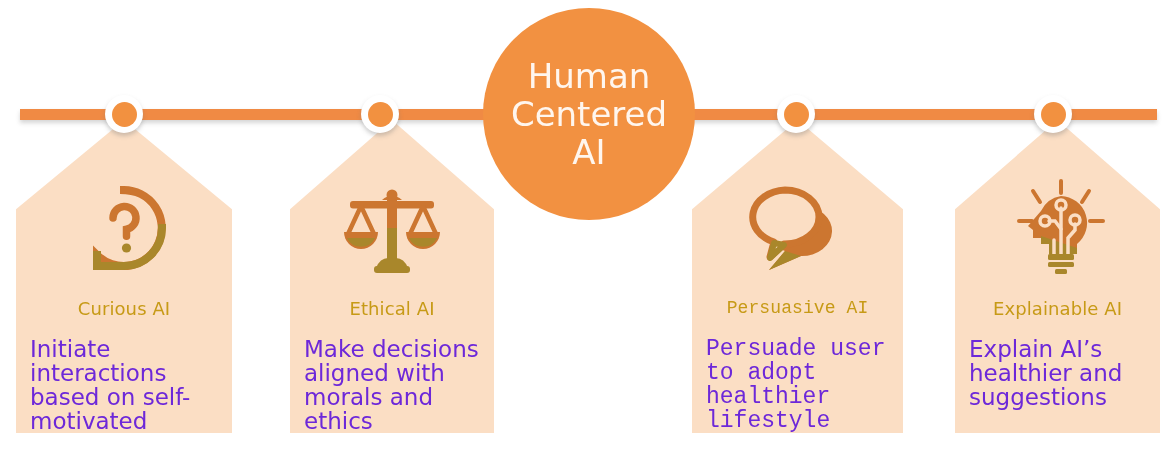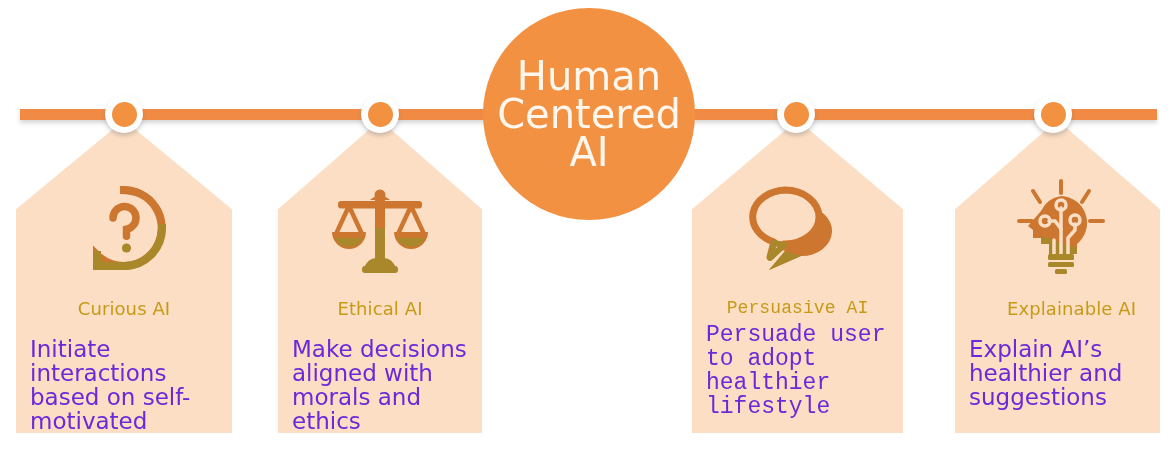--- a/index.html
+++ b/index.html
@@ -110,21 +110,21 @@
     height: 212px;
     border-radius: 50%;
     background: #F29141;
     z-index: 5;
     display: flex;
     align-items: center;
     justify-content: center;
   }
   .hub-label {
     color: #FFF6EE;
-    font-size: 40px;
+    font-size: 34px;
     line-height: 38px;
     text-align: center;
     font-weight: 400;
     white-space: pre-line;
   }
 </style>
 </head>
 <body>
 
 <div id="canvas">
@@ -139,21 +139,21 @@
           <path d="M19 73 L19 84 L46 84 A38 38 0 0 0 84 46" fill="none" stroke="#A9872B" stroke-width="8" stroke-linecap="square"></path>
           <path d="M35 36 a11.5 11.5 0 1 1 13.5 11.3 v7" fill="none" stroke="#CC7630" stroke-width="7.5" stroke-linecap="round"></path>
           <circle cx="48.5" cy="66" r="4.6" fill="#A9872B"></circle>
         </svg>
       </div>
       <div class="card-title" style="top:178px;">Curious AI</div>
       <div class="card-desc" style="top:217px;">Initiate interactions based on self-motivated learning</div>
     </div>
   </div>
 
-  <div class="card" style="left:278px; top:120px; width:204px; height:313px;">
+  <div class="card" style="left:290px; top:120px; width:204px; height:313px;">
     <div class="card-inner">
       <div class="icon-wrap" style="top:62px; height:94px;">
         <svg width="104" height="94" viewBox="0 0 104 94" aria-hidden="true">
 
           <rect x="47" y="20" width="10" height="60" fill="#A9872B"></rect>
           <rect x="47" y="14" width="10" height="32" fill="#CC7630"></rect>
 
           <path d="M42 18 q10 -9 20 0 z" fill="#CC7630"></path>
           <circle cx="52" cy="13" r="5.5" fill="#CC7630"></circle>
 
@@ -184,21 +184,21 @@
         <svg width="110" height="90" viewBox="0 0 110 90" aria-hidden="true">
 
           <path d="M60 22 a30 25 0 1 1 -2 50 l-32 14 l16 -19 a27 23 0 0 1 18 -45 z" fill="#CC7630"></path>
           <path d="M58 72 l-32 14 l16 -19 z" fill="#A9872B"></path>
 
           <path d="M42 6 a34 27 0 1 1 0 54 l-1 0 l-14 13 l4 -15 a34 27 0 0 1 11 -52 z" fill="#FBDEC4" stroke="#CC7630" stroke-width="7" stroke-linejoin="round"></path>
           <path d="M31 59 l-4 15 l14 -13 z" fill="#FBDEC4" stroke="#A9872B" stroke-width="6" stroke-linejoin="round"></path>
         </svg>
       </div>
       <div class="card-title" style="top:178px;">Persuasive AI</div>
-      <div class="card-desc" style="top:203px;">Persuade user to adopt healthier lifestyle</div>
+      <div class="card-desc" style="top:217px;">Persuade user to adopt healthier lifestyle</div>
     </div>
   </div>
 
   <div class="card" style="left:955px; top:120px; width:205px; height:313px;">
     <div class="card-inner">
       <div class="icon-wrap" style="top:58px; height:100px;">
         <svg width="106" height="100" viewBox="0 0 106 100" aria-hidden="true">
 
           <g stroke="#CC7630" stroke-width="4" stroke-linecap="round">
             <line x1="56" y1="3" x2="56" y2="15"></line>
@@ -220,21 +220,21 @@
           </g>
           <circle cx="56" cy="27" r="5" fill="none" stroke="#FBDEC4" stroke-width="3.5"></circle>
           <circle cx="40" cy="43" r="5" fill="none" stroke="#FBDEC4" stroke-width="3.5"></circle>
           <circle cx="70" cy="42" r="5" fill="none" stroke="#FBDEC4" stroke-width="3.5"></circle>
 
           <rect x="43" y="76" width="26" height="6" rx="1.5" fill="#A9872B"></rect>
           <rect x="43" y="84" width="26" height="5" rx="1.5" fill="#A9872B"></rect>
           <rect x="50" y="91" width="12" height="5" rx="1.5" fill="#A9872B"></rect>
         </svg>
       </div>
-      <div class="card-title" style="top:178px;padding-left:14px;">Explainable AI</div>
+      <div class="card-title" style="top:178px;">Explainable AI</div>
       <div class="card-desc" style="top:217px;">Explain AI’s healthier and suggestions</div>
     </div>
   </div>
 
   <div class="node" style="left:105px; top:95px;"></div>
   <div class="node" style="left:361px; top:95px;"></div>
   <div class="node" style="left:777px; top:95px;"></div>
   <div class="node" style="left:1034px; top:95px;"></div>
 
   <div class="hub">

